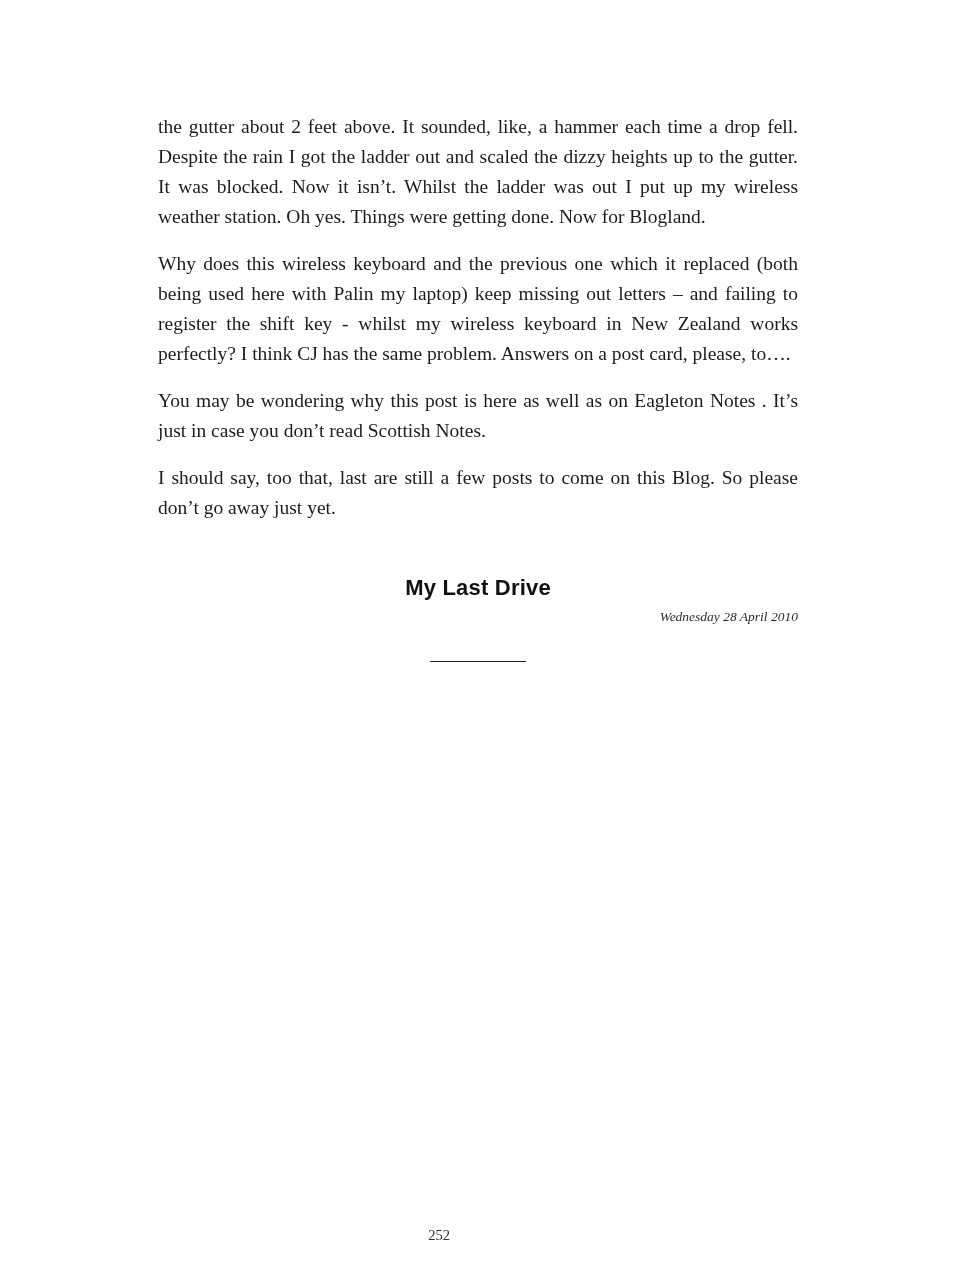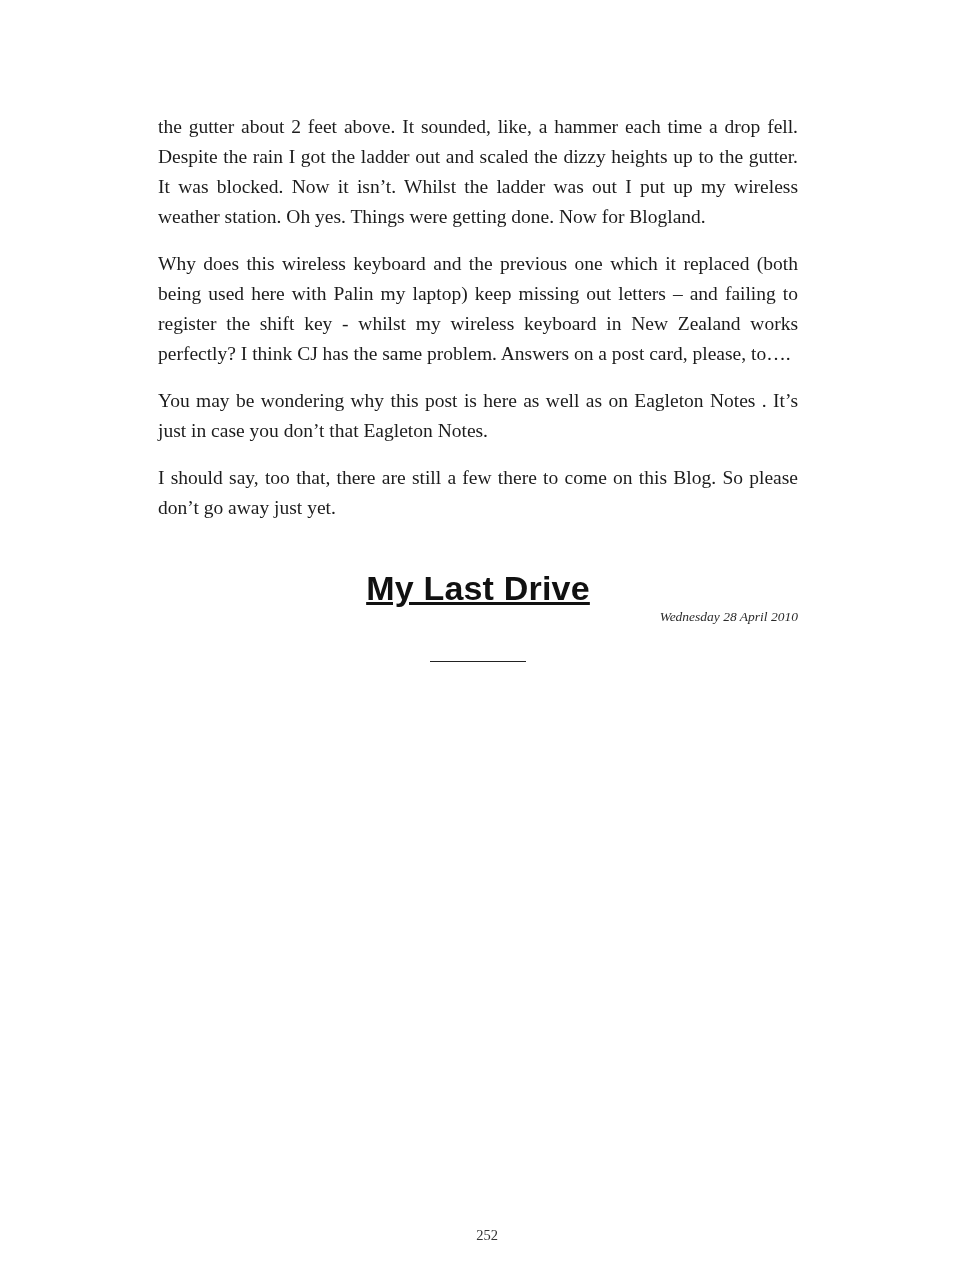--- a/index.html
+++ b/index.html
@@ -26,26 +26,25 @@
     margin: 0 0 17px 0;
     font-size: 19.5px;
     line-height: 30px;
     text-align: justify;
     text-justify: inter-word;
   }
   .section-title {
     margin: 46px 0 2px 0;
     font-family: "Liberation Sans", sans-serif;
     font-weight: 700;
-    font-size: 34px;
+    font-size: 22px;
     line-height: 38px;
     text-align: center;
     color: #111111;
     letter-spacing: 0.2px;
-    text-decoration: underline;
   }
   .section-date {
     text-align: right;
     font-style: italic;
     font-size: 13.5px;
     line-height: 16px;
     color: #2a2a2a;
     margin: 0 0 0 0;
   }
   .section-divider {
@@ -56,32 +55,31 @@
     margin: 36px auto 16px auto;
   }
   .page-number {
     position: absolute;
     left: 0;
     bottom: 32px;
     width: 100%;
     text-align: center;
     font-size: 14.5px;
     color: #333333;
-    padding-left: 48px;
   }
 </style>
 </head>
 <body>
 
 <div class="page">
   <div class="text-block">
     <p>the gutter about 2 feet above.  It sounded, like, a hammer each time a drop fell.  Despite the rain I got the ladder out and scaled the dizzy heights up to the gutter.  It was blocked.  Now it isn’t.  Whilst the ladder was out I put up my wireless weather station.  Oh yes. Things were getting done.  Now for Blogland.</p>
     <p>Why does this wireless keyboard and the previous one which it replaced (both being used here with Palin my laptop) keep missing out letters – and failing to register the shift key - whilst my wireless keyboard in New Zealand works perfectly?  I think CJ has the same problem.  Answers on a post card, please, to….</p>
-    <p>You may be wondering why this post is here as well as on Eagleton Notes .  It’s just in case you don’t that Eagleton Notes.</p>
-    <p>I should say, too that, there are still a few there to come on this Blog.  So please don’t go away just yet.</p>
+    <p>You may be wondering why this post is here as well as on Eagleton Notes .  It’s just in case you don’t read Scottish Notes.</p>
+    <p>I should say, too that, last are still a few posts to come on this Blog.  So please don’t go away just yet.</p>
 
     <h1 class="section-title">My Last Drive</h1>
     <div class="section-date">Wednesday 28 April 2010</div>
 
     <hr class="section-divider">
 
   </div>
 
   <div class="page-number">252</div>
 </div>

